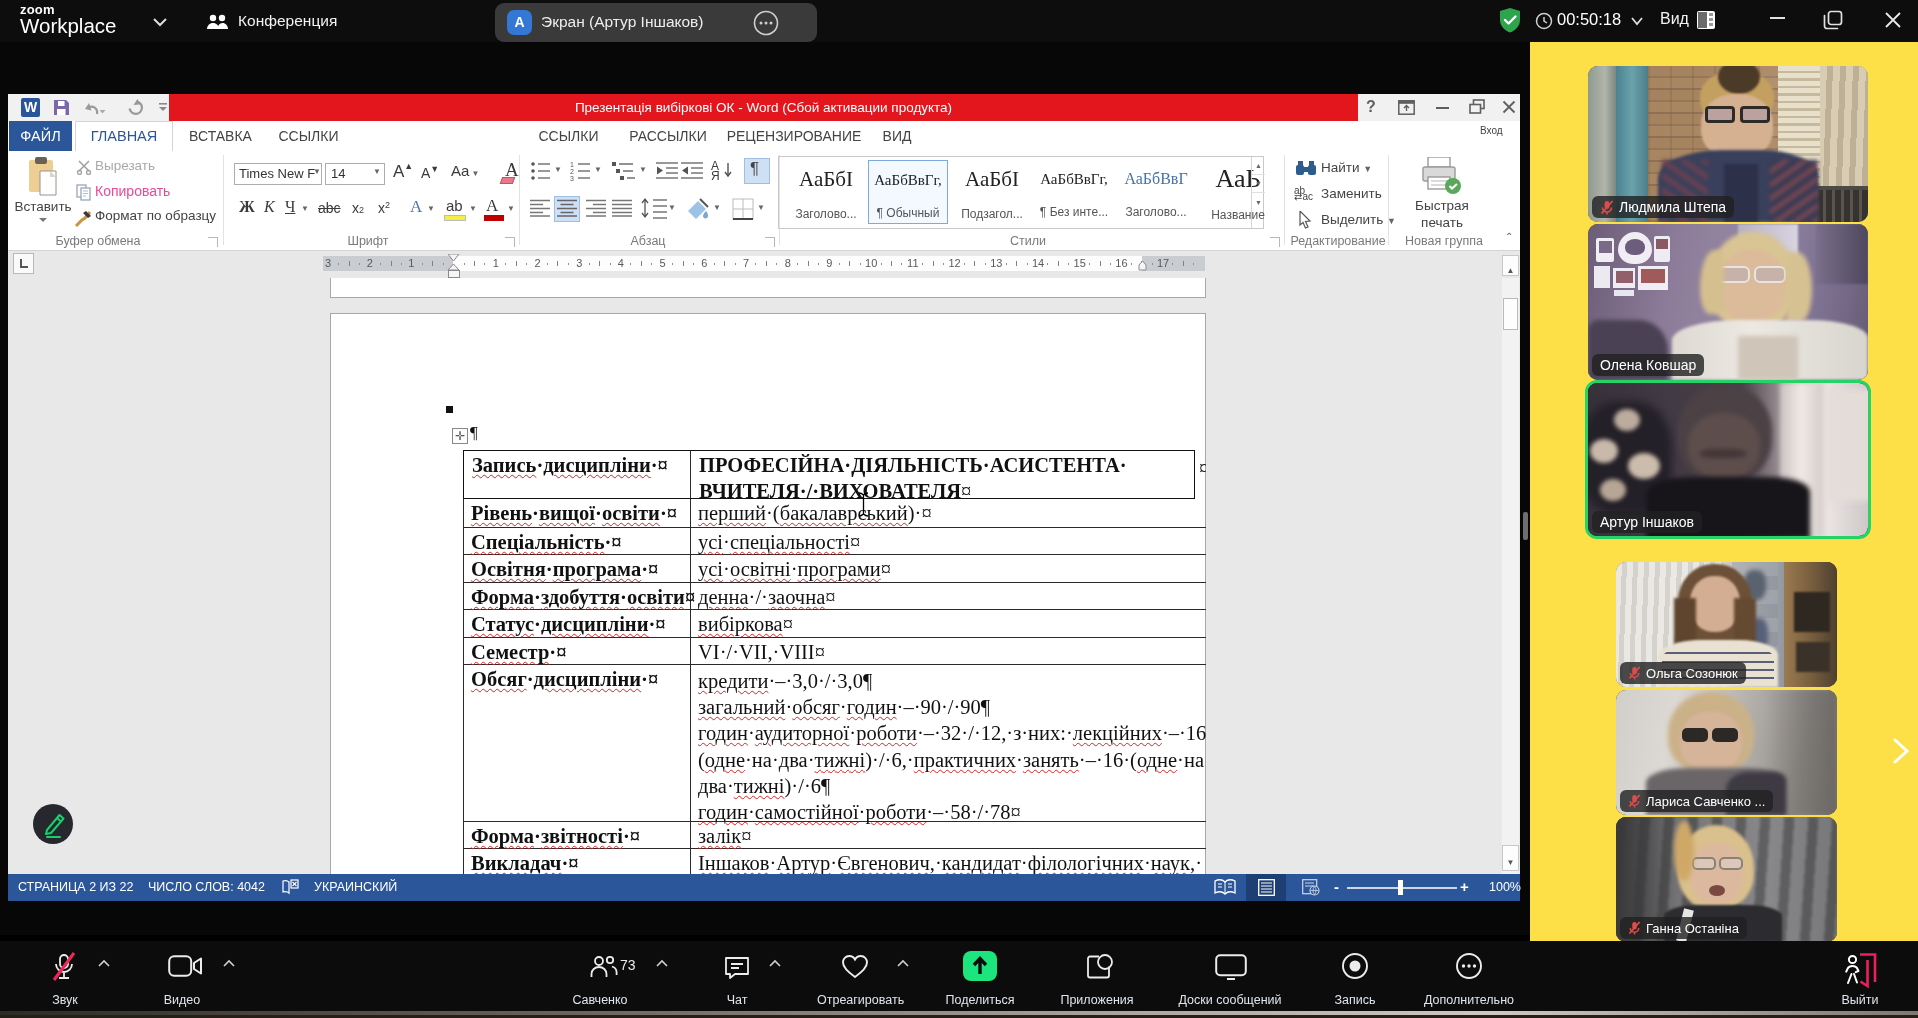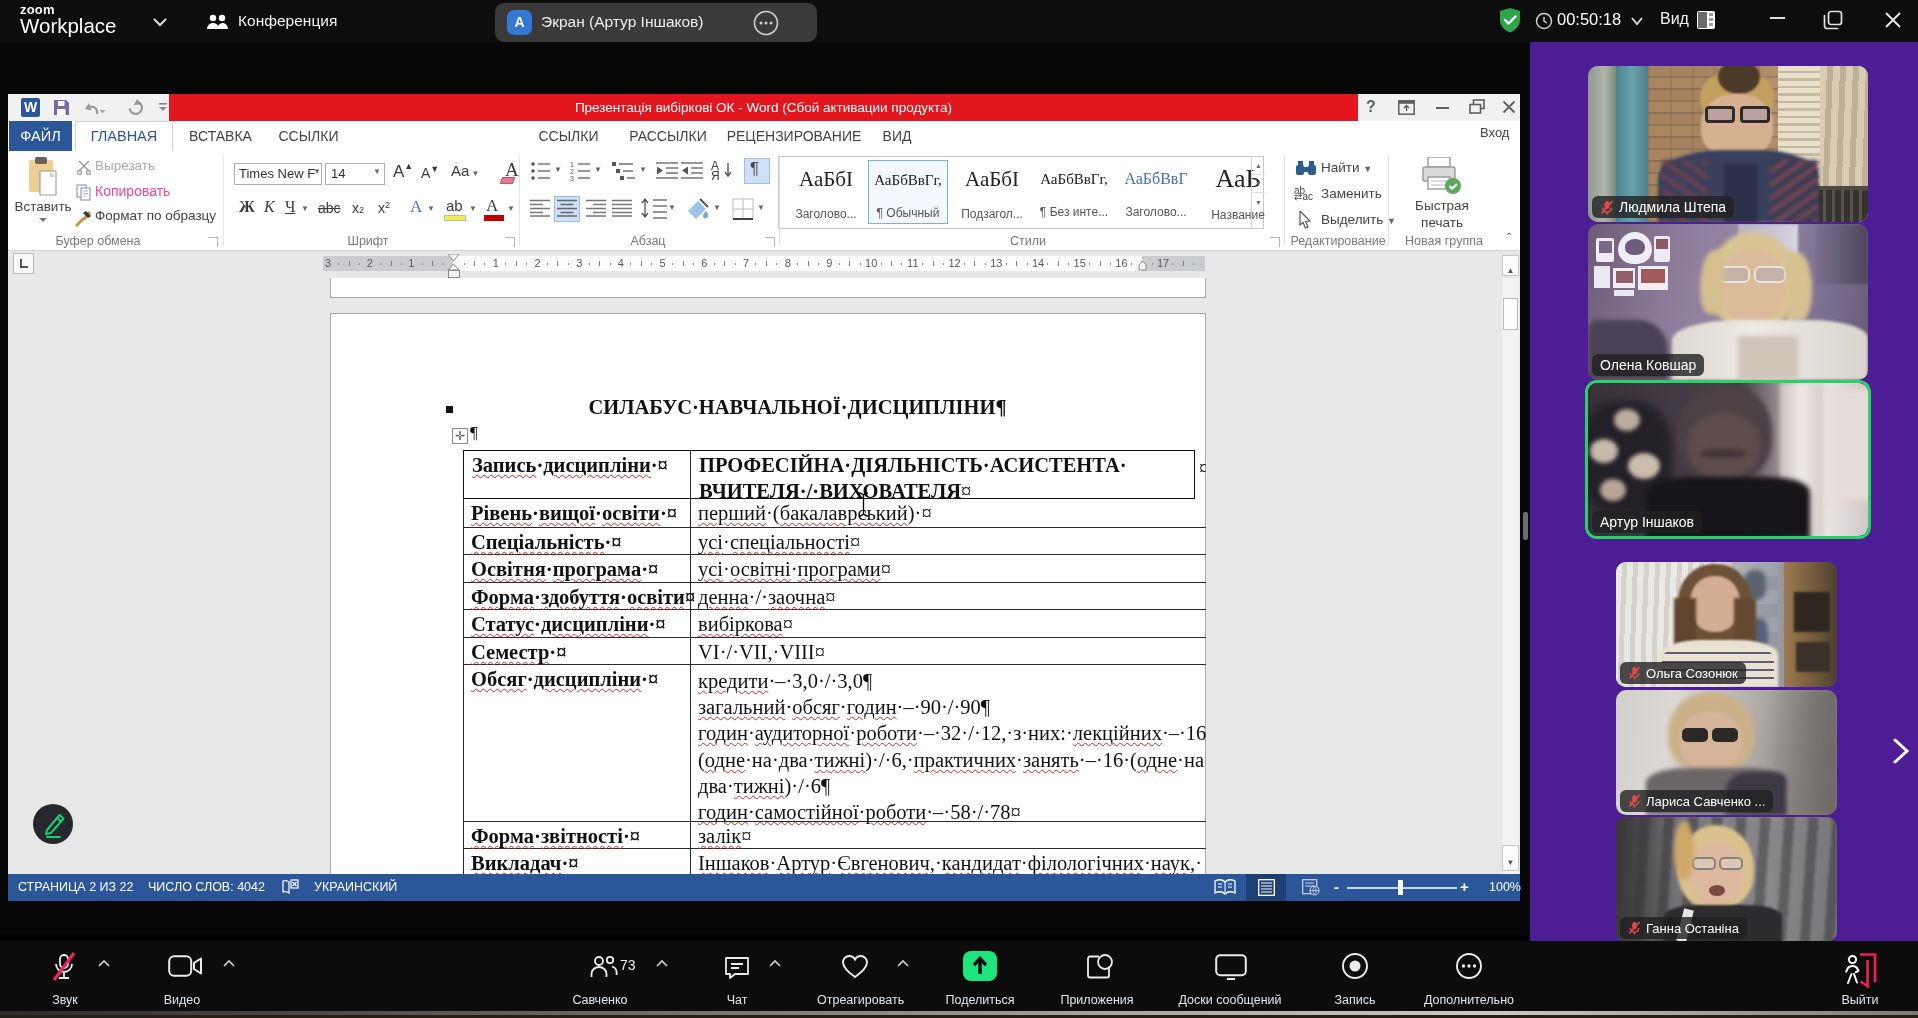--- a/index.html
+++ b/index.html
@@ -6,21 +6,21 @@
   html,body { width:1918px; height:1018px; background:#000; overflow:hidden;
     font-family:"Liberation Sans", sans-serif; }
   .abs { position:absolute; }
   
   #topbar { position:absolute; left:0; top:0; width:1918px; height:42px; background:#0d0d0d; }
   
   #share { position:absolute; left:0; top:42px; width:1530px; height:893px; background:#070707; }
   
   #word { position:absolute; left:8px; top:52px; width:1512px; height:807px; background:#fff; }
   
-  #sidebar { position:absolute; left:1530px; top:42px; width:388px; height:976px; background:#4c1d95; }
+  #sidebar { position:absolute; left:1530px; top:42px; width:388px; height:976px; background:#fde047; }
   
   #toolbar { position:absolute; left:0; top:941px; width:1918px; height:77px; background:#0c0c0c; }
   .tbtn { position:absolute; top:0; height:77px; text-align:center; color:#dfe6ec; font-size:12.5px; }
   .tbtn .lbl { position:absolute; left:0; right:0; top:52px; }
   .gsep { position:absolute; top:4px; width:1px; height:90px; background:#e2e2e2; }
   .glabel { position:absolute; top:83px; text-align:center; font-size:12.5px; color:#7a7a7a; }
   .dlg { position:absolute; top:86px; width:10px; height:10px; border-left:1px solid #999; border-bottom:1px solid #999; transform:rotate(180deg); opacity:.7; }
   .stit { position:absolute; top:9px; width:80px; height:64px; text-align:center; color:#222; font-family:"Liberation Serif",serif; line-height:38px; }
   .stlbl { font-size:12px; color:#555; font-family:"Liberation Sans",sans-serif; line-height:10px; position:relative; top:-6px; }
   .sq { text-decoration:underline wavy #d22 1.3px; text-underline-offset:2px; }
@@ -136,21 +136,21 @@
     <div class="abs" style="left:0;top:27px;width:1512px;height:30px;background:#fff;"></div>
     <div class="abs" style="left:1px;top:27px;width:63px;height:30px;background:#2b579a;color:#fff;font-size:14.5px;text-align:center;line-height:30px;">ФАЙЛ</div>
     <div class="abs" style="left:67px;top:27px;width:98px;height:31px;background:#fff;border:1px solid #d4d4d4;border-bottom:none;color:#2b579a;font-size:14.5px;text-align:center;line-height:29px;">ГЛАВНАЯ</div>
     <div class="tabt" style="left:145px;width:135px;">ВСТАВКА</div>
     <div class="tabt" style="left:247px;width:107px;">ССЫЛКИ</div>
     <div class="tabt" style="left:355px;width:155px;margin-top:31px;">РАЗМЕТКА СТРАНИЦЫ</div>
     <div class="tabt" style="left:516px;width:89px;">ССЫЛКИ</div>
     <div class="tabt" style="left:607px;width:106px;">РАССЫЛКИ</div>
     <div class="tabt" style="left:713px;width:146px;">РЕЦЕНЗИРОВАНИЕ</div>
     <div class="tabt" style="left:859px;width:60px;">ВИД</div>
-    <div class="abs" style="left:1472px;top:31px;color:#444;font-size:13px;">Вход</div>
+    <div class="abs" style="left:1472px;top:31px;color:#444;font-size:10px;">Вход</div>
 
     <div id="ribbon" class="abs" style="left:0;top:57px;width:1512px;height:100px;background:#fff;border-bottom:1px solid #d4d4d4;">
       <div class="gsep" style="left:215px;"></div>
       <div class="gsep" style="left:511px;"></div>
       <div class="gsep" style="left:771px;"></div>
       <div class="gsep" style="left:1276px;"></div>
       <div class="gsep" style="left:1380px;"></div>
       <div class="glabel" style="left:30px;width:120px;">Буфер обмена</div>
       <div class="glabel" style="left:300px;width:120px;">Шрифт</div>
       <div class="glabel" style="left:580px;width:120px;">Абзац</div>
@@ -439,21 +439,20 @@
       <div class="abs" style="left:322px;top:-2px;width:876px;height:22px;background:#fff;border:1px solid #a8a8a8;border-top:none;"></div>
 
       <div class="abs" style="left:322px;top:35px;width:876px;height:562px;background:#fff;border:1px solid #a8a8a8;border-bottom:none;"></div>
 
       <div class="abs" style="left:1494px;top:0;width:17px;height:596px;background:#f2f2f2;"></div>
       <div class="abs" style="left:1495px;top:20px;width:15px;height:32px;background:#fdfdfd;border:1px solid #b9b9b9;"></div>
       <div class="abs" style="left:1494px;top:567px;width:17px;height:26px;background:#fdfdfd;border:1px solid #c8c8c8;text-align:center;"><span style="font-size:8px;color:#555;position:relative;top:5px;">▼</span></div>
 
       <div id="doc" class="abs" style="left:322px;top:35px;width:876px;height:562px;font-family:'Liberation Serif',serif;color:#111;overflow:hidden;">
         <div class="abs" style="left:116px;top:93px;width:7px;height:7px;background:#111;"></div>
-        <div class="abs" style="left:80px;top:83px;width:775px;text-align:center;font-weight:700;font-size:20.5px;">СИЛАБУС·НАВЧАЛЬНОЇ·ДИСЦИПЛІНИ¶</div>
         <div class="abs" style="left:122px;top:115px;width:16px;height:16px;border:1px solid #888;color:#555;font-size:12px;line-height:15px;text-align:center;background:#fdfdfd;">✛</div>
         <div class="abs" style="left:140px;top:110px;font-size:17px;">¶</div>
         <div id="tbl" class="abs" style="left:133px;top:137px;width:743px;font-size:20.5px;">
           <div class="abs" style="left:0;top:0;width:1px;height:425px;background:#2a2a2a;"></div>
           <div class="abs" style="left:227px;top:0;width:1px;height:425px;background:#2a2a2a;"></div>
           <div class="abs trow" style="top:0;height:49px;width:732px;border:1.5px solid #111;">
             <div class="abs" style="left:8px;top:3px;font-weight:700;"><span class="sq">Запись</span>·<span class="sq">дисципліни</span>·¤</div>
             <div class="abs" style="left:235px;top:2px;font-weight:700;line-height:25.5px;font-size:20.5px;white-space:nowrap;">ПРОФЕСІЙНА·ДІЯЛЬНІСТЬ·АСИСТЕНТА·<br>ВЧИТЕЛЯ·/·ВИХОВАТЕЛЯ<span style="font-weight:400;">¤</span></div>
           </div>
           <div class="abs" style="left:736px;top:7px;">¤</div>

